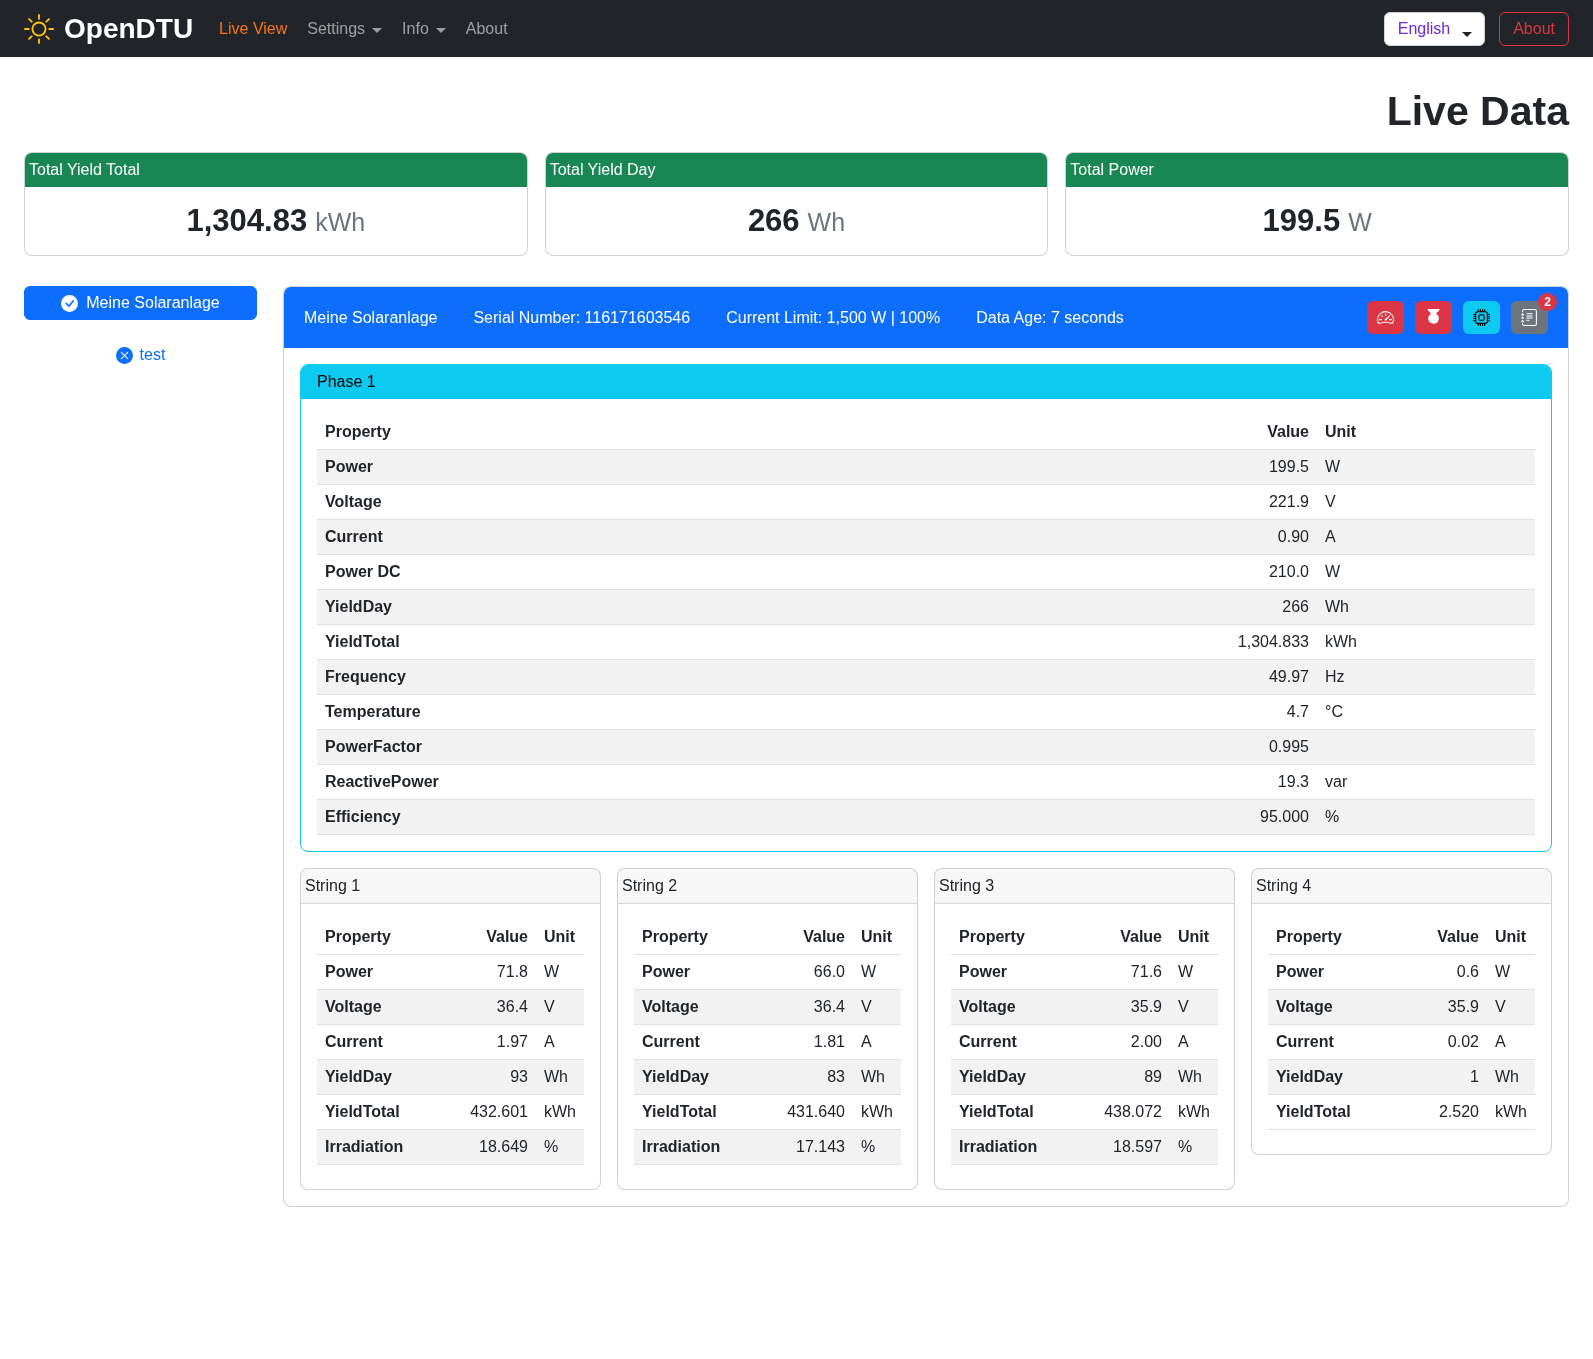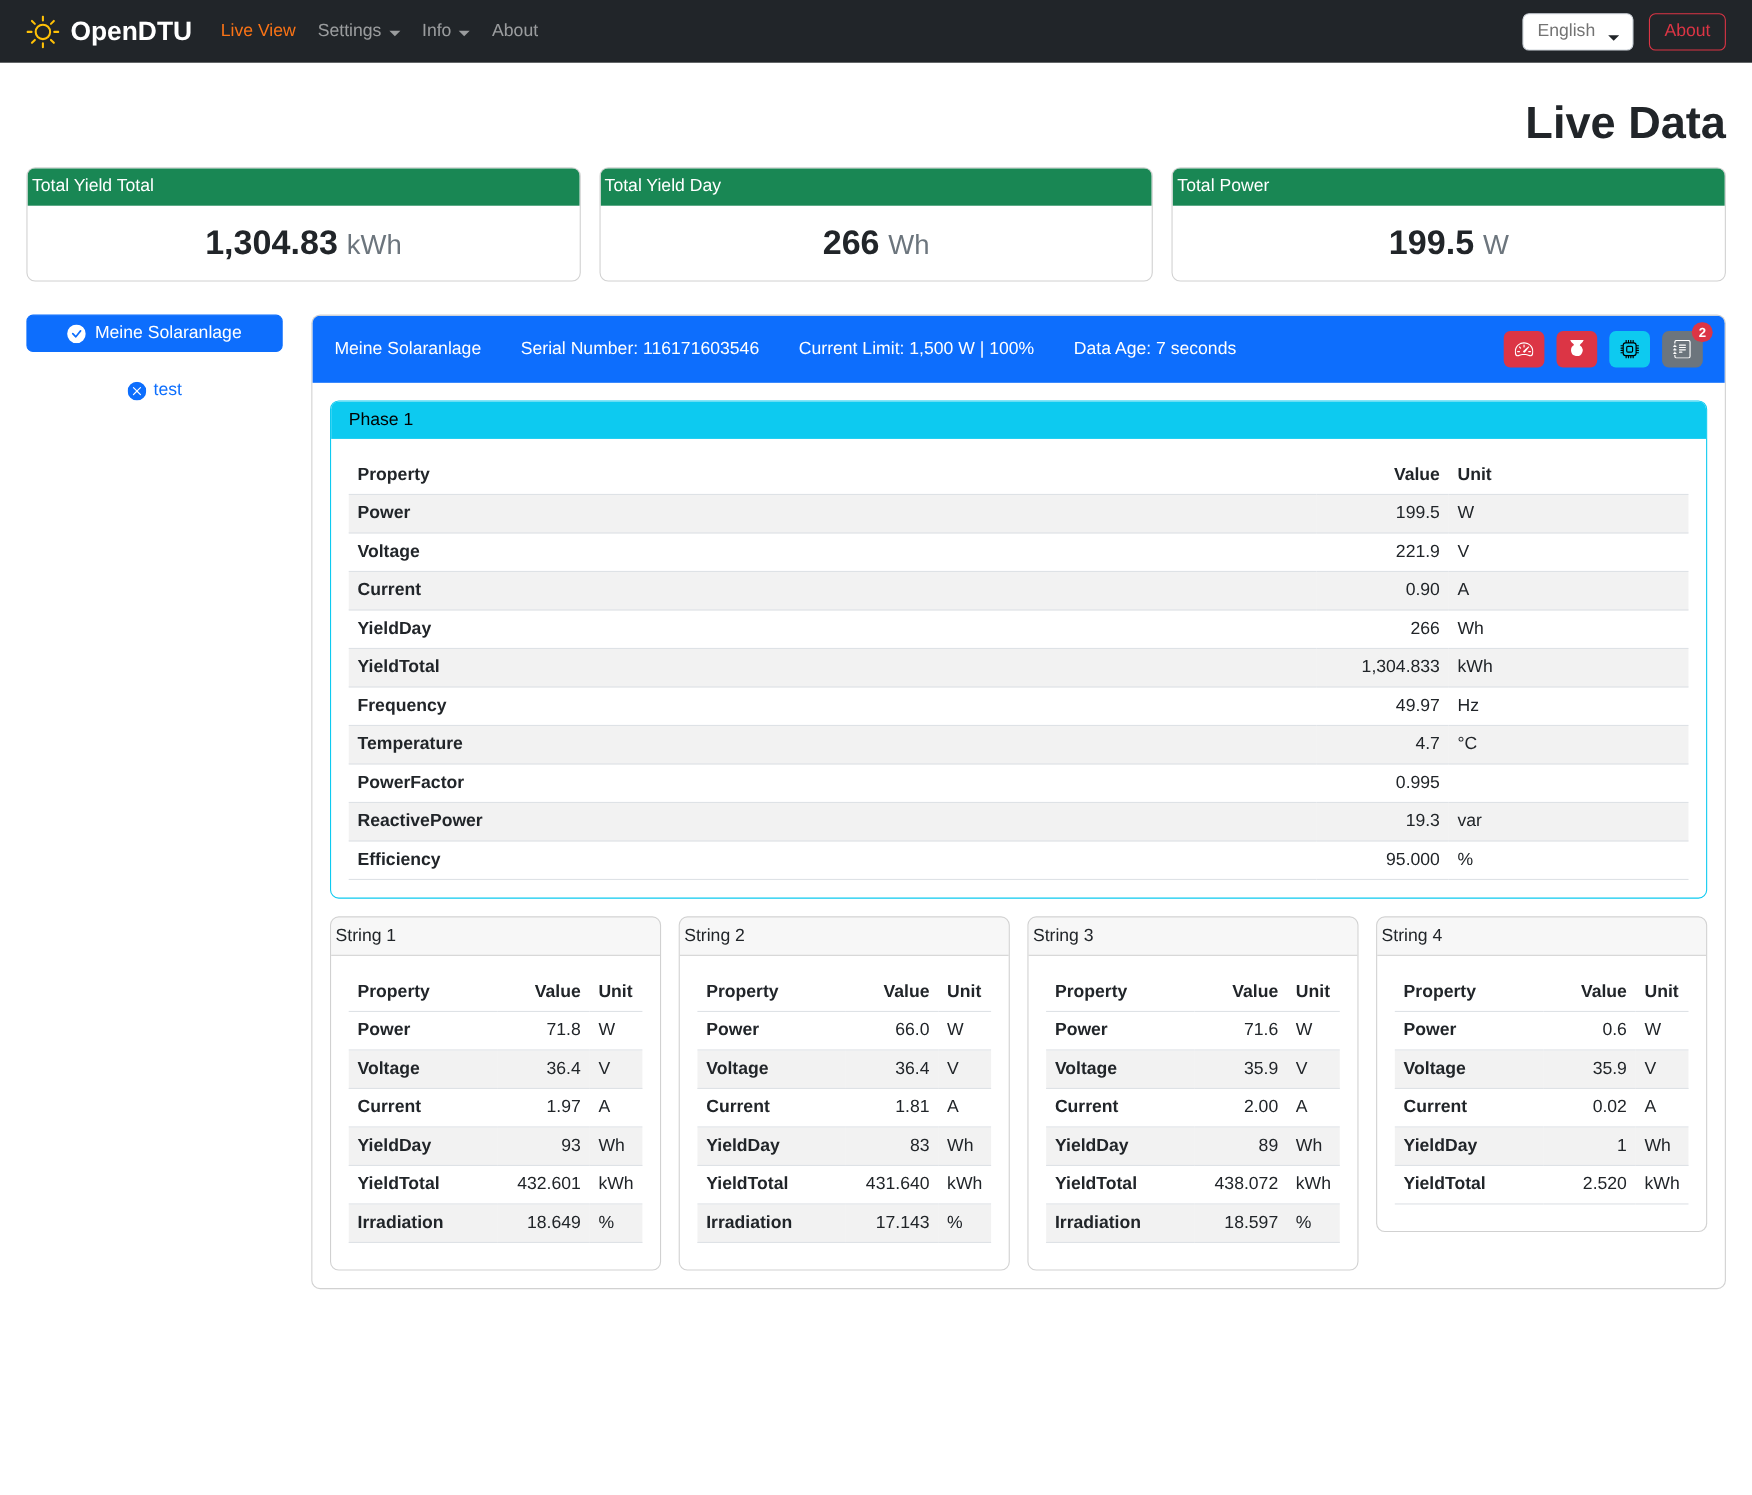--- a/index.html
+++ b/index.html
@@ -11,29 +11,29 @@
     width: 1593px;
     min-height: 1359px;
   }
   button { font-family: inherit; font-size: 16px; cursor: pointer; }
 
   
   .navbar {
     height: 57px; background: #212529;
     display: flex; align-items: center; padding: 0 24px;
   }
-  .brand { display:flex; align-items:center; gap:10px; color:#fff; font-size:24px; font-weight:600; cursor:pointer; }
+  .brand { display:flex; align-items:center; gap:10px; color:#fff; font-size:28px; font-weight:600; cursor:pointer; }
   .nav-links { display:flex; align-items:center; margin-left:16px; }
   .nav-link { color: rgba(255,255,255,.55); padding: 8px 10px; display:flex; align-items:center; gap:7px; cursor:pointer; }
   .nav-link.active { color:#f97316; }
   .caret-down { display:inline-block; width:0; height:0; border-top:5px solid currentColor; border-right:5px solid transparent; border-left:5px solid transparent; margin-top:3px; }
   .nav-right { margin-left:auto; display:flex; align-items:center; gap:14px; }
   .form-select {
     position:relative; background:#fff; border:1px solid #ced4da; border-radius:6px;
-    padding:7px 34px 7px 13px; color:#737373; cursor:pointer;
+    padding:7px 34px 7px 13px; color:#6d28d9; cursor:pointer;
   }
   .form-select .caret-down { position:absolute; right:12px; top:16px; color:#212529; }
   .btn-outline-danger {
     background:transparent; border:1px solid #dc3545; color:#dc3545;
     border-radius:6px; padding:7px 13px;
   }
 
   
   .container { padding: 0 24px 28px; }
   .page-title { font-size:41px; font-weight:600; margin:31px 0 17px;text-align:right; }
@@ -248,20 +248,25 @@
                     <td class="col-val">221.9</td>
                     <td class="col-unit">V</td>
                   </tr>
 
                   <tr>
                     <th class="col-prop">Current</th>
                     <td class="col-val">0.90</td>
                     <td class="col-unit">A</td>
                   </tr>
 
+                  <tr>
+                    <th class="col-prop">Power DC</th>
+                    <td class="col-val">210.0</td>
+                    <td class="col-unit">W</td>
+                  </tr>
 
                   <tr>
                     <th class="col-prop">YieldDay</th>
                     <td class="col-val">266</td>
                     <td class="col-unit">Wh</td>
                   </tr>
 
                   <tr>
                     <th class="col-prop">YieldTotal</th>
                     <td class="col-val">1,304.833</td>

